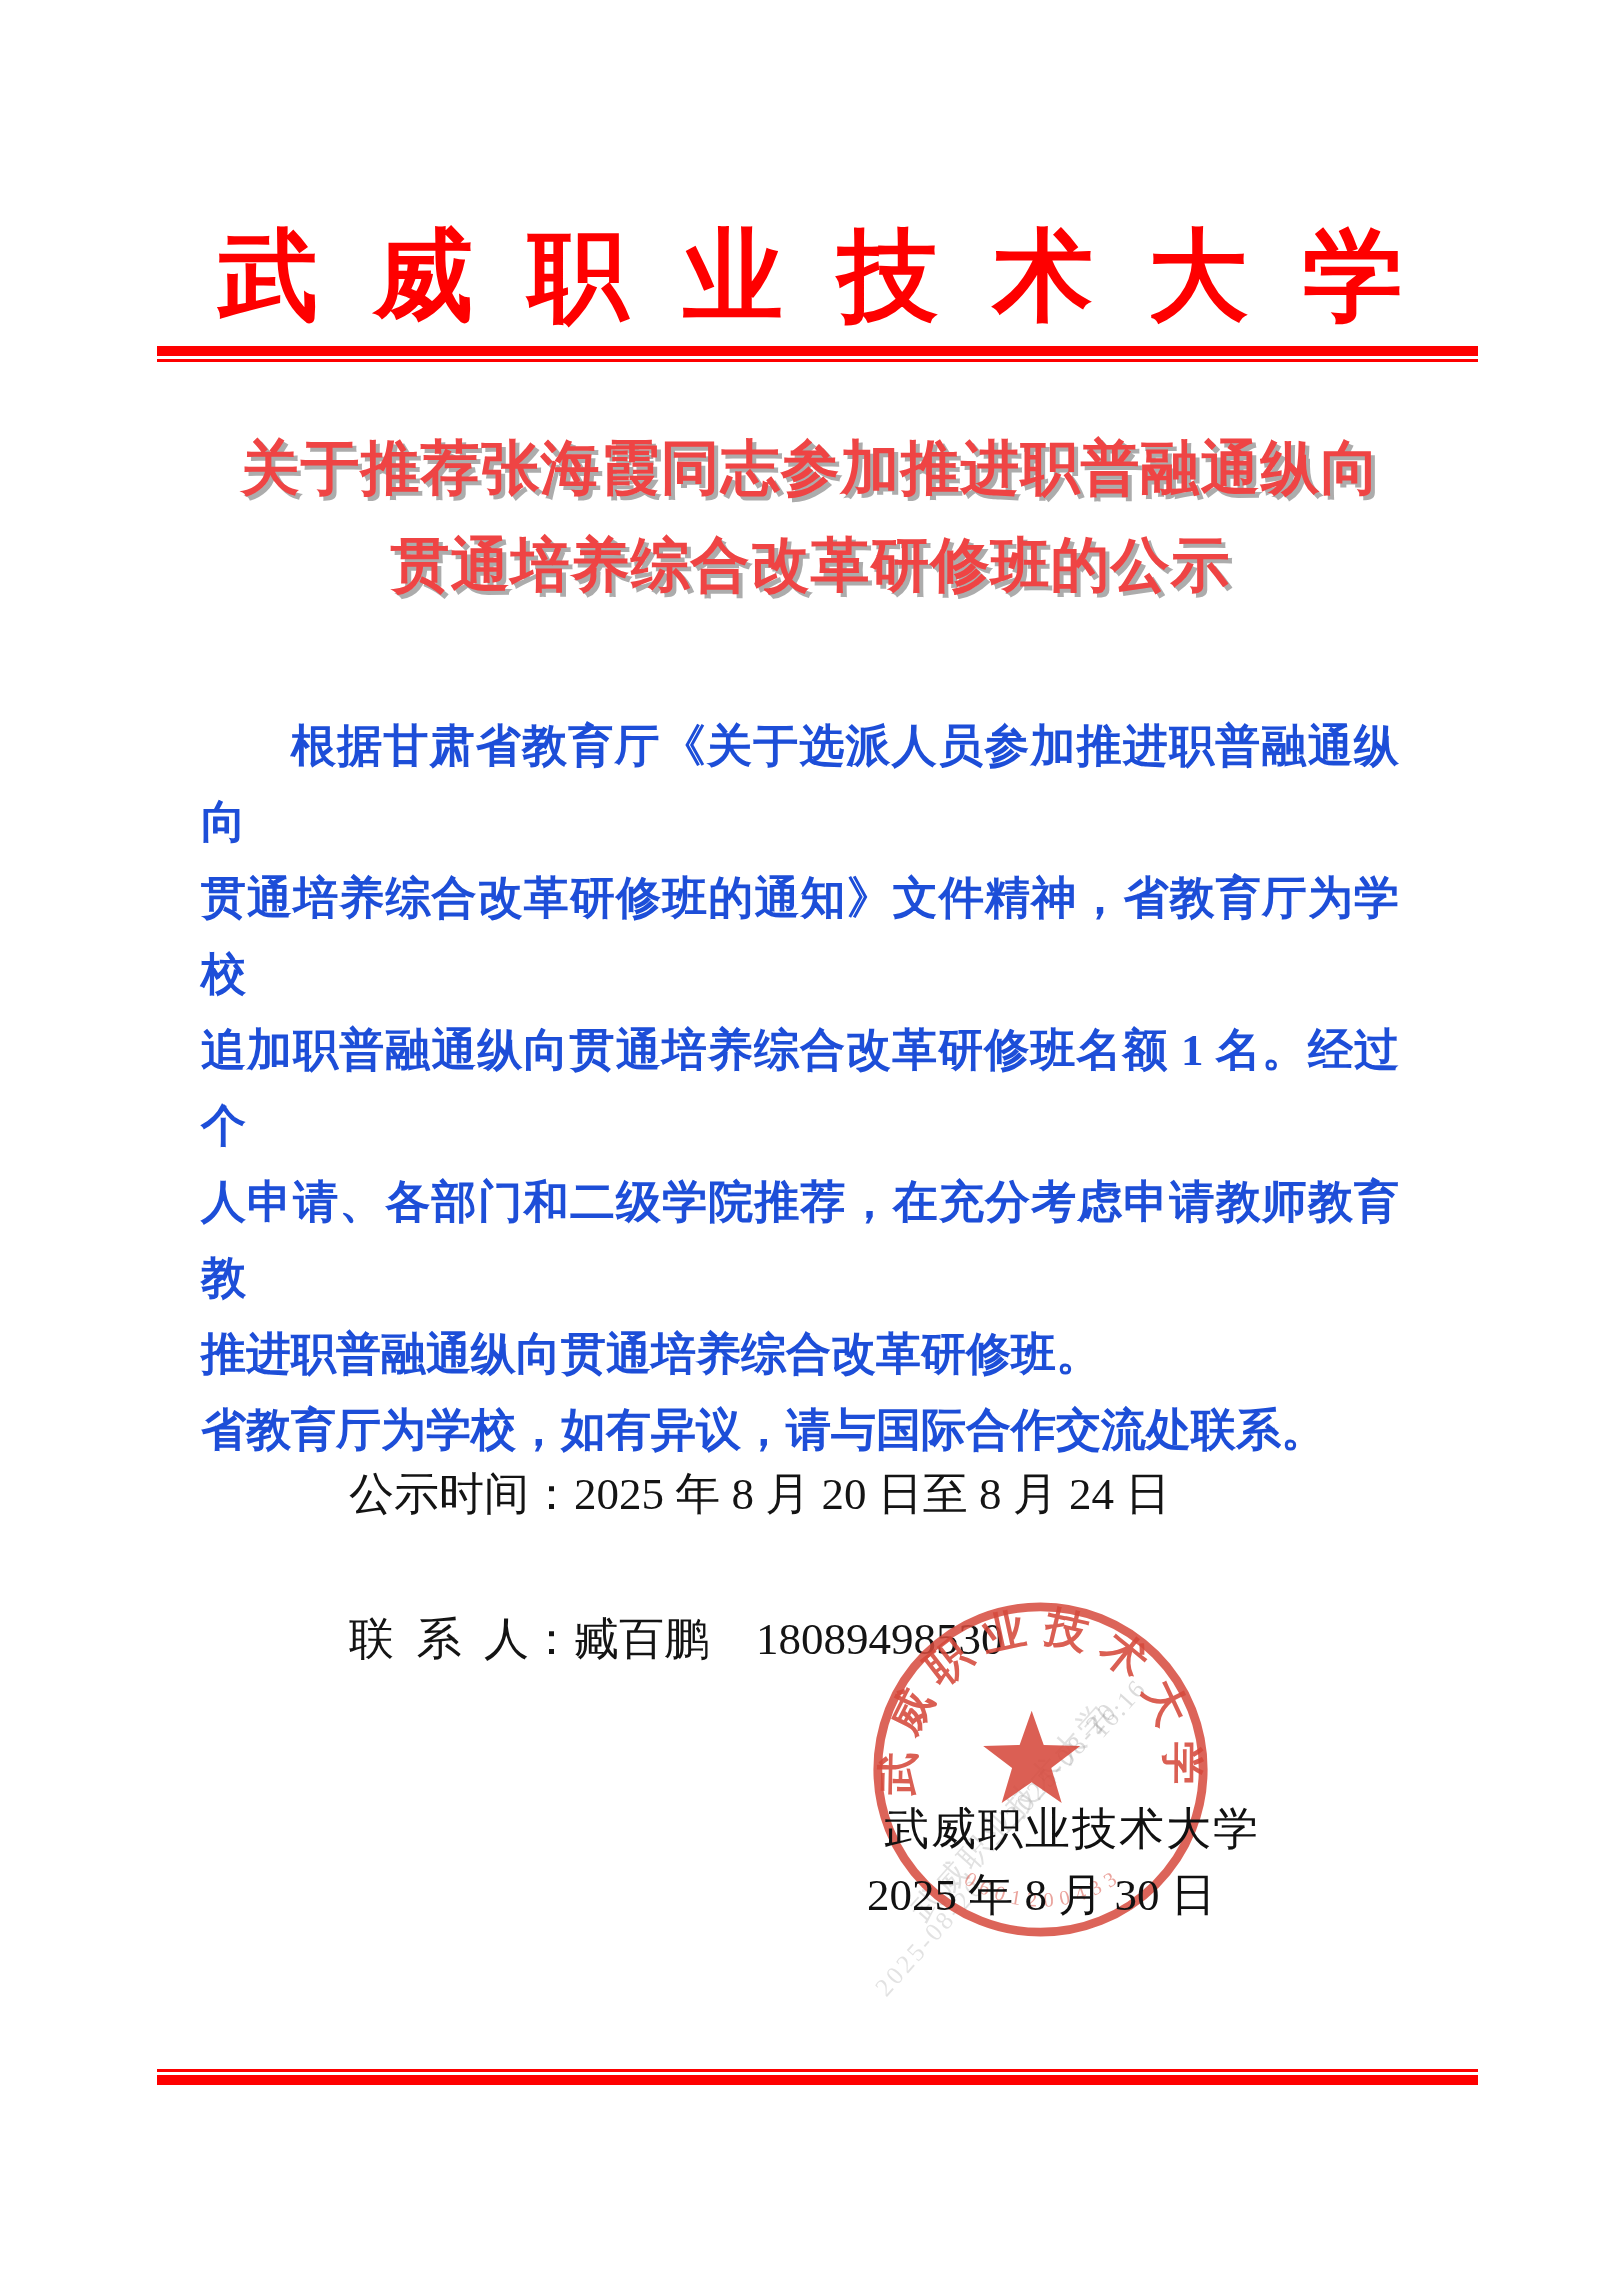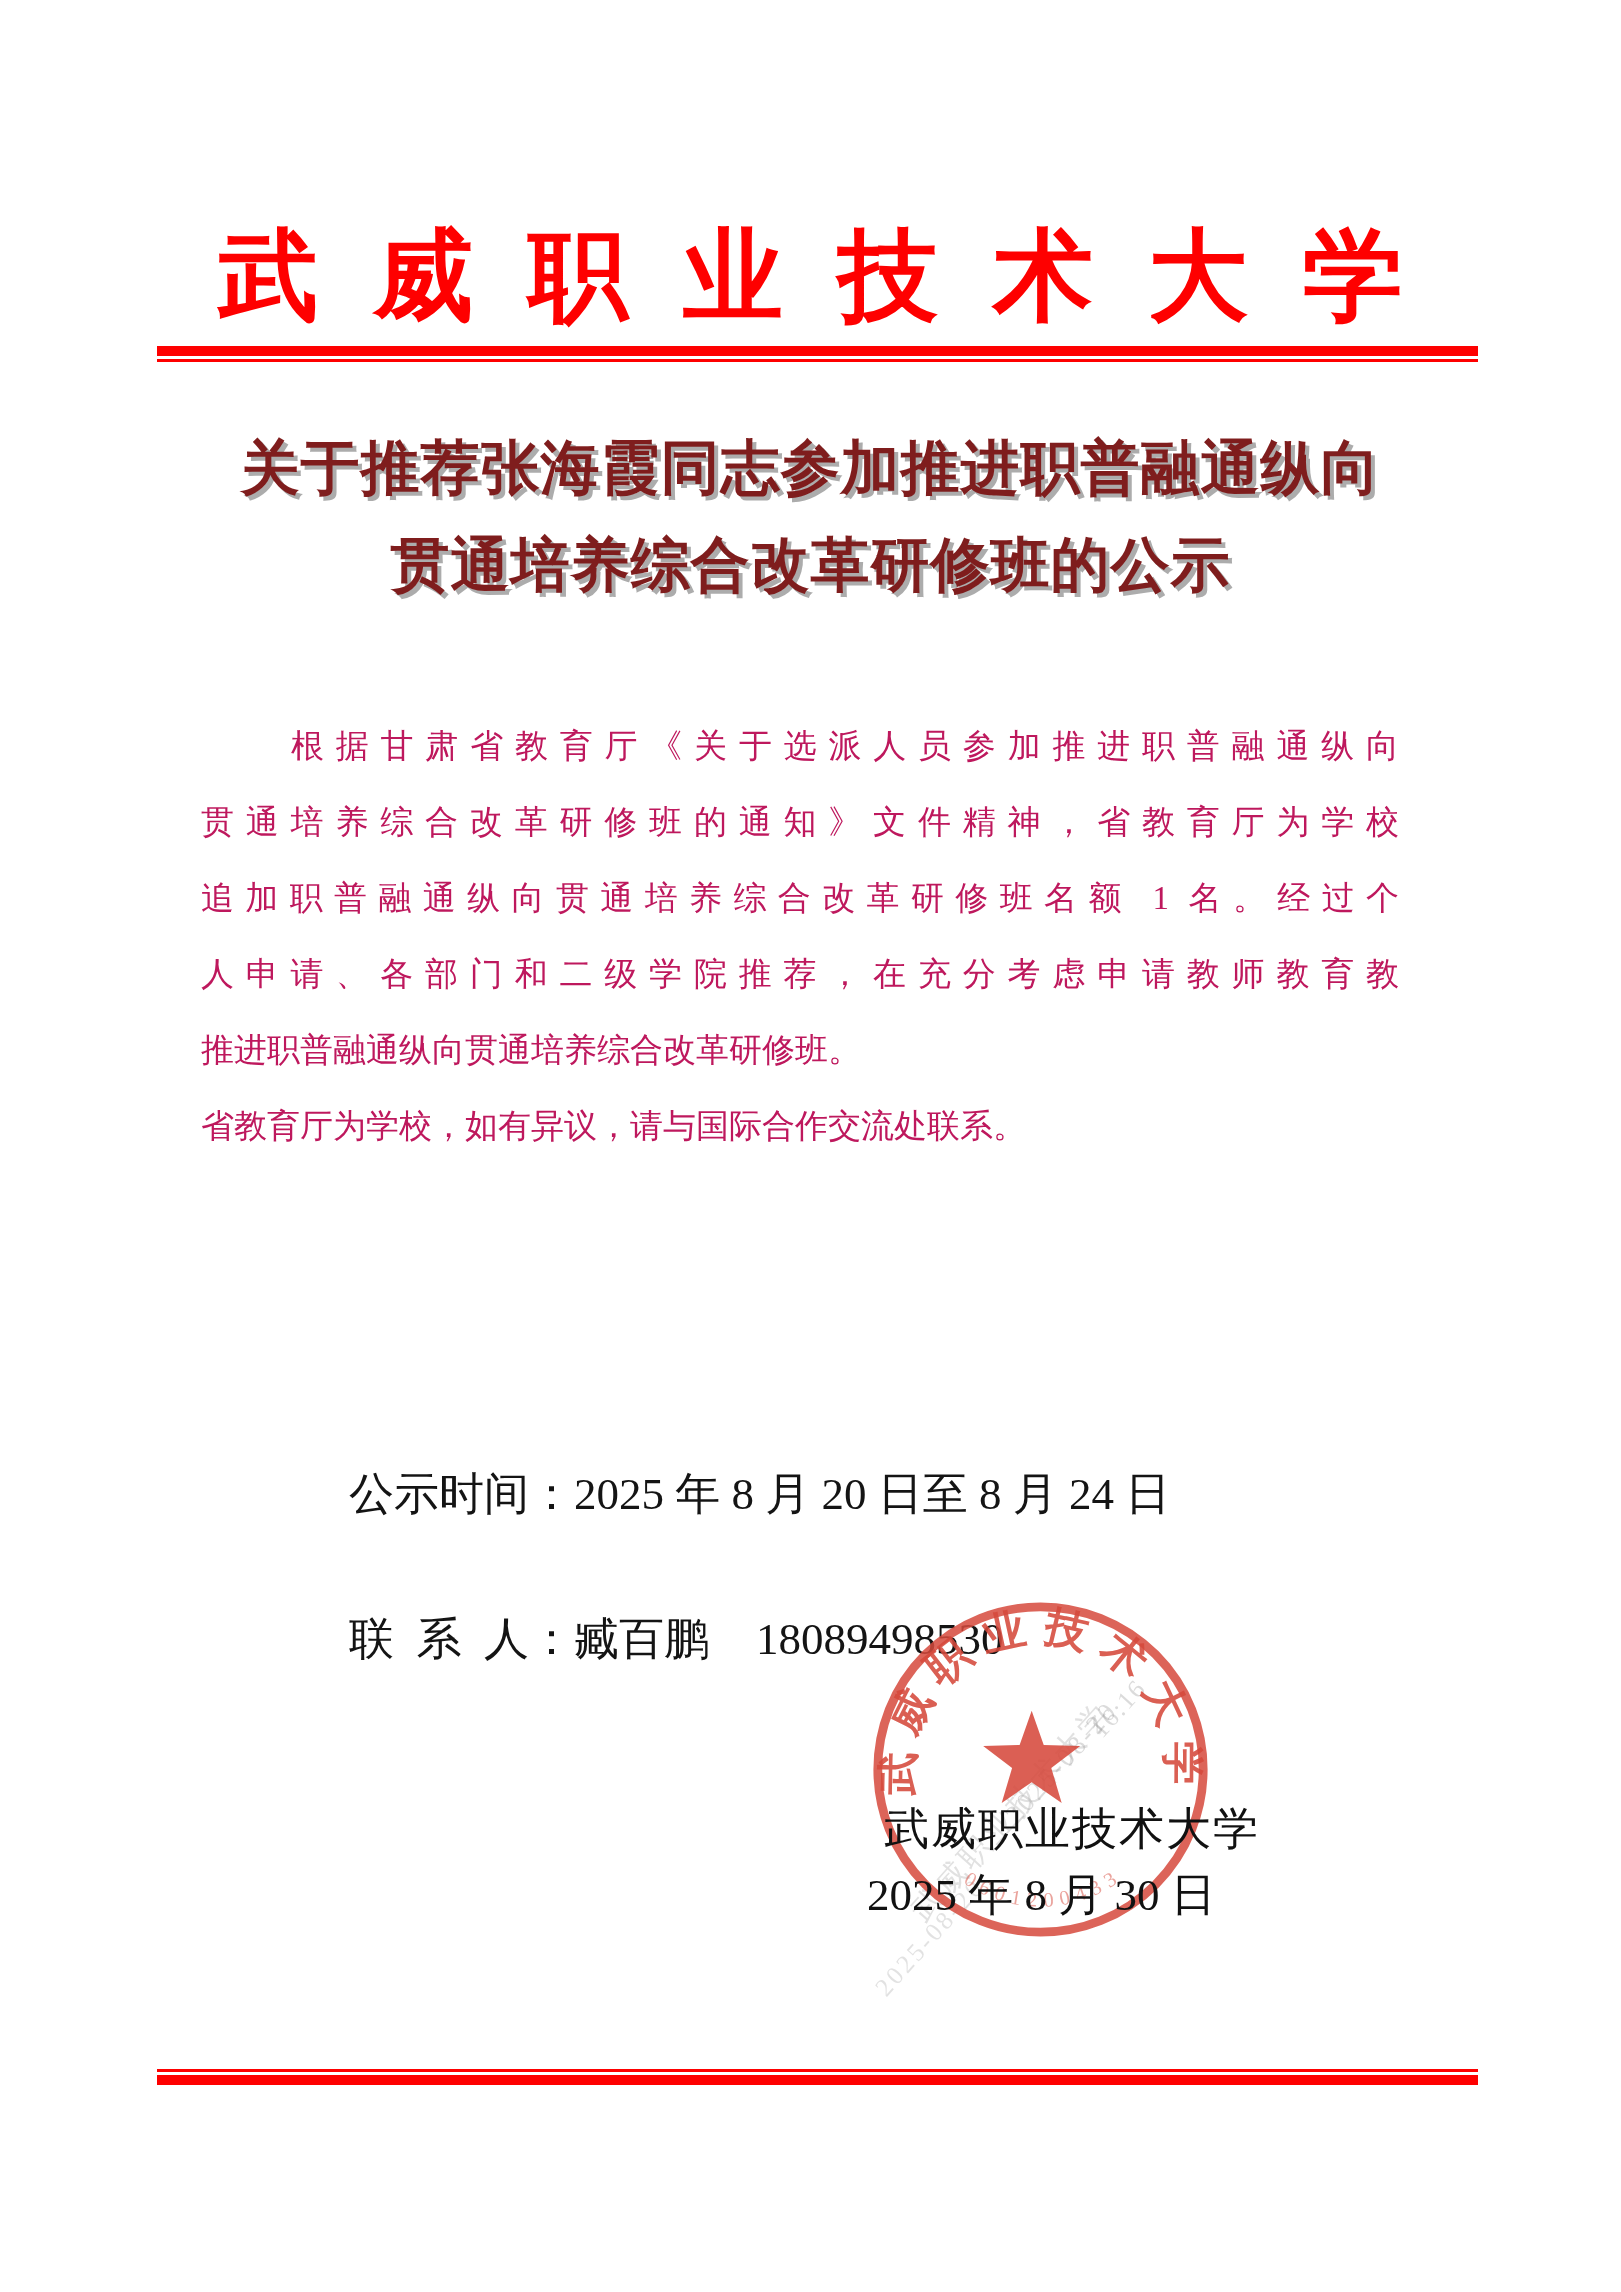--- a/index.html
+++ b/index.html
@@ -24,29 +24,29 @@
   .rule .bar{background:#fe0000;}
   .rule-top{top:346px;}
   .rule-top .thick{height:9.8px;margin-bottom:2.9px;}
   .rule-top .thin{height:2.9px;}
   .rule-bottom{top:2069px;}
   .rule-bottom .thin{height:2.9px;margin-bottom:2.9px;}
   .rule-bottom .thick{height:9.8px;}
   
   .doc-title{
     position:absolute;top:420px;left:0;width:1621px;
-    text-align:center;color:#7f1d1d;
+    text-align:center;color:#ef4444;
     font-size:59px;font-weight:bold;line-height:97px;
     text-shadow:3.9px 3.9px 0 rgba(70,70,70,0.45);
     letter-spacing:1px;
   }
   
   .body-text{
     position:absolute;top:708px;left:201px;width:1198px;
-    font-size:33px;line-height:76px;color:#be185d;
+    font-size:45px;line-height:76px;color:#1d4ed8;font-weight:bold;
   }
   .body-text .line{
     text-align:justify;
     text-align-last:justify;
     white-space:pre-wrap;
   }
   .body-text .line.indent{text-indent:90px;}
   .body-text .line.end{text-align-last:left;}
   
   .contact-line{

